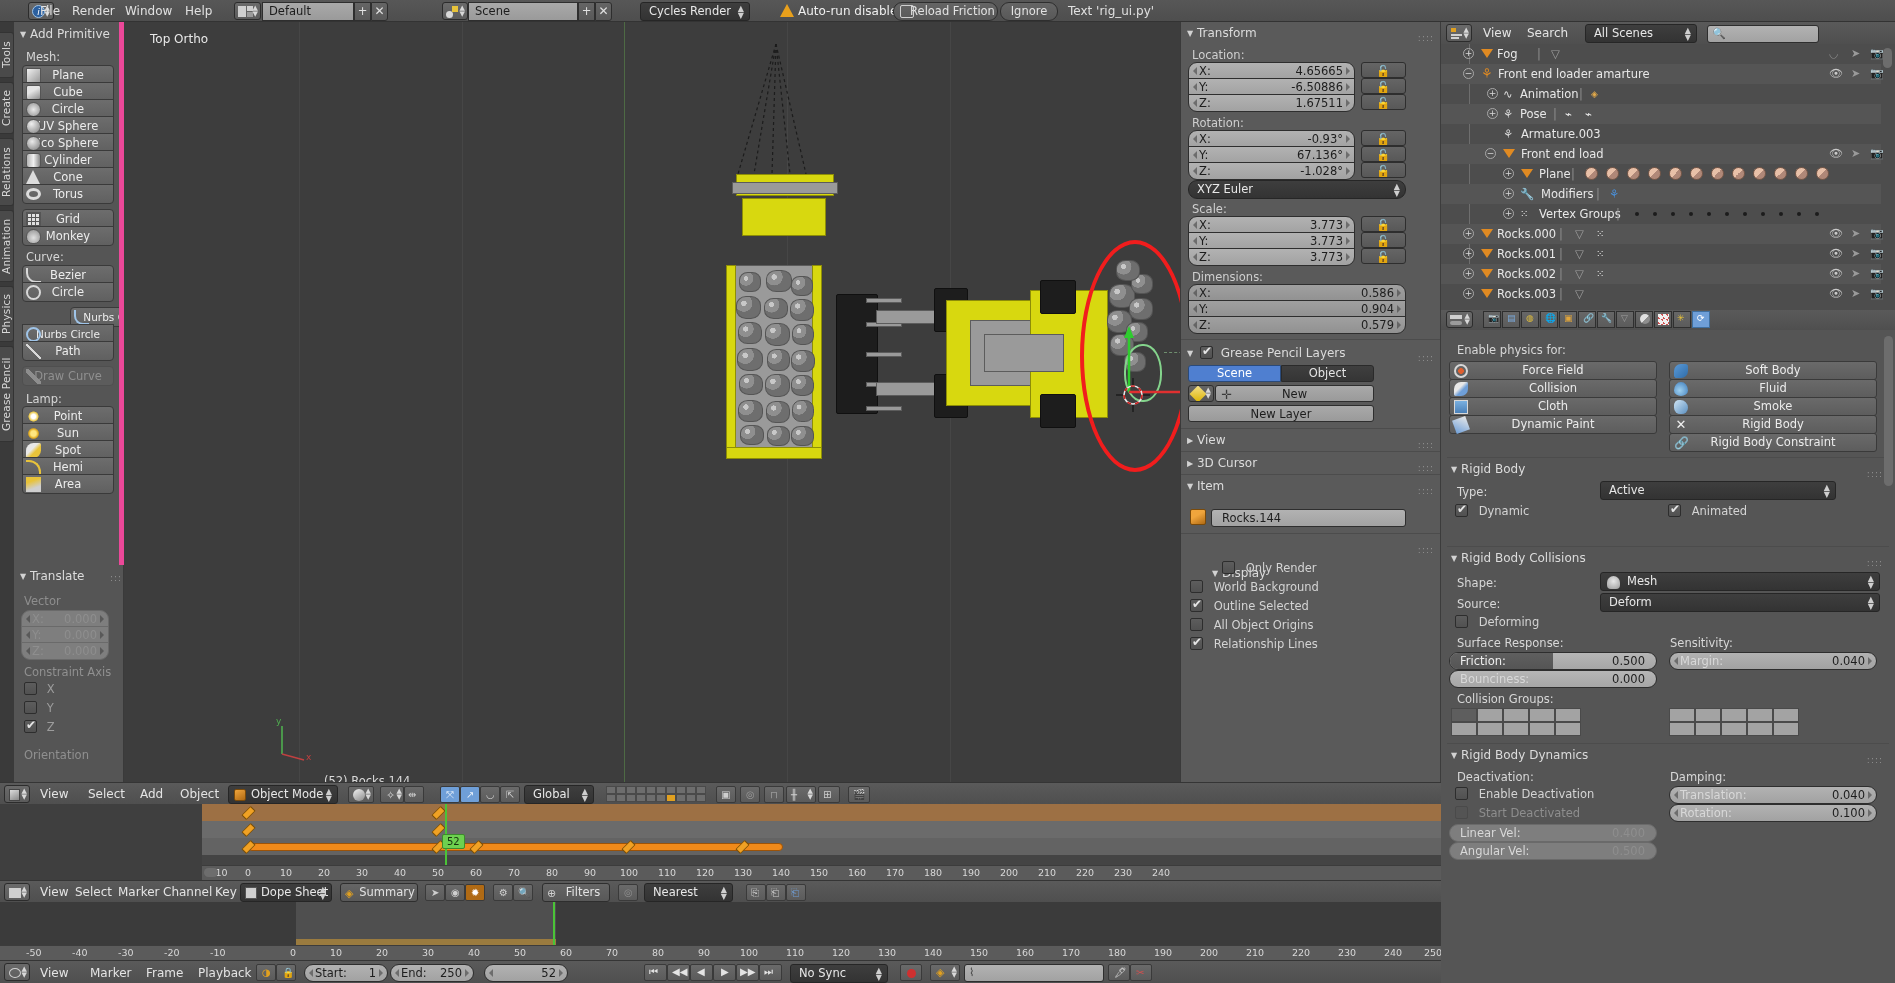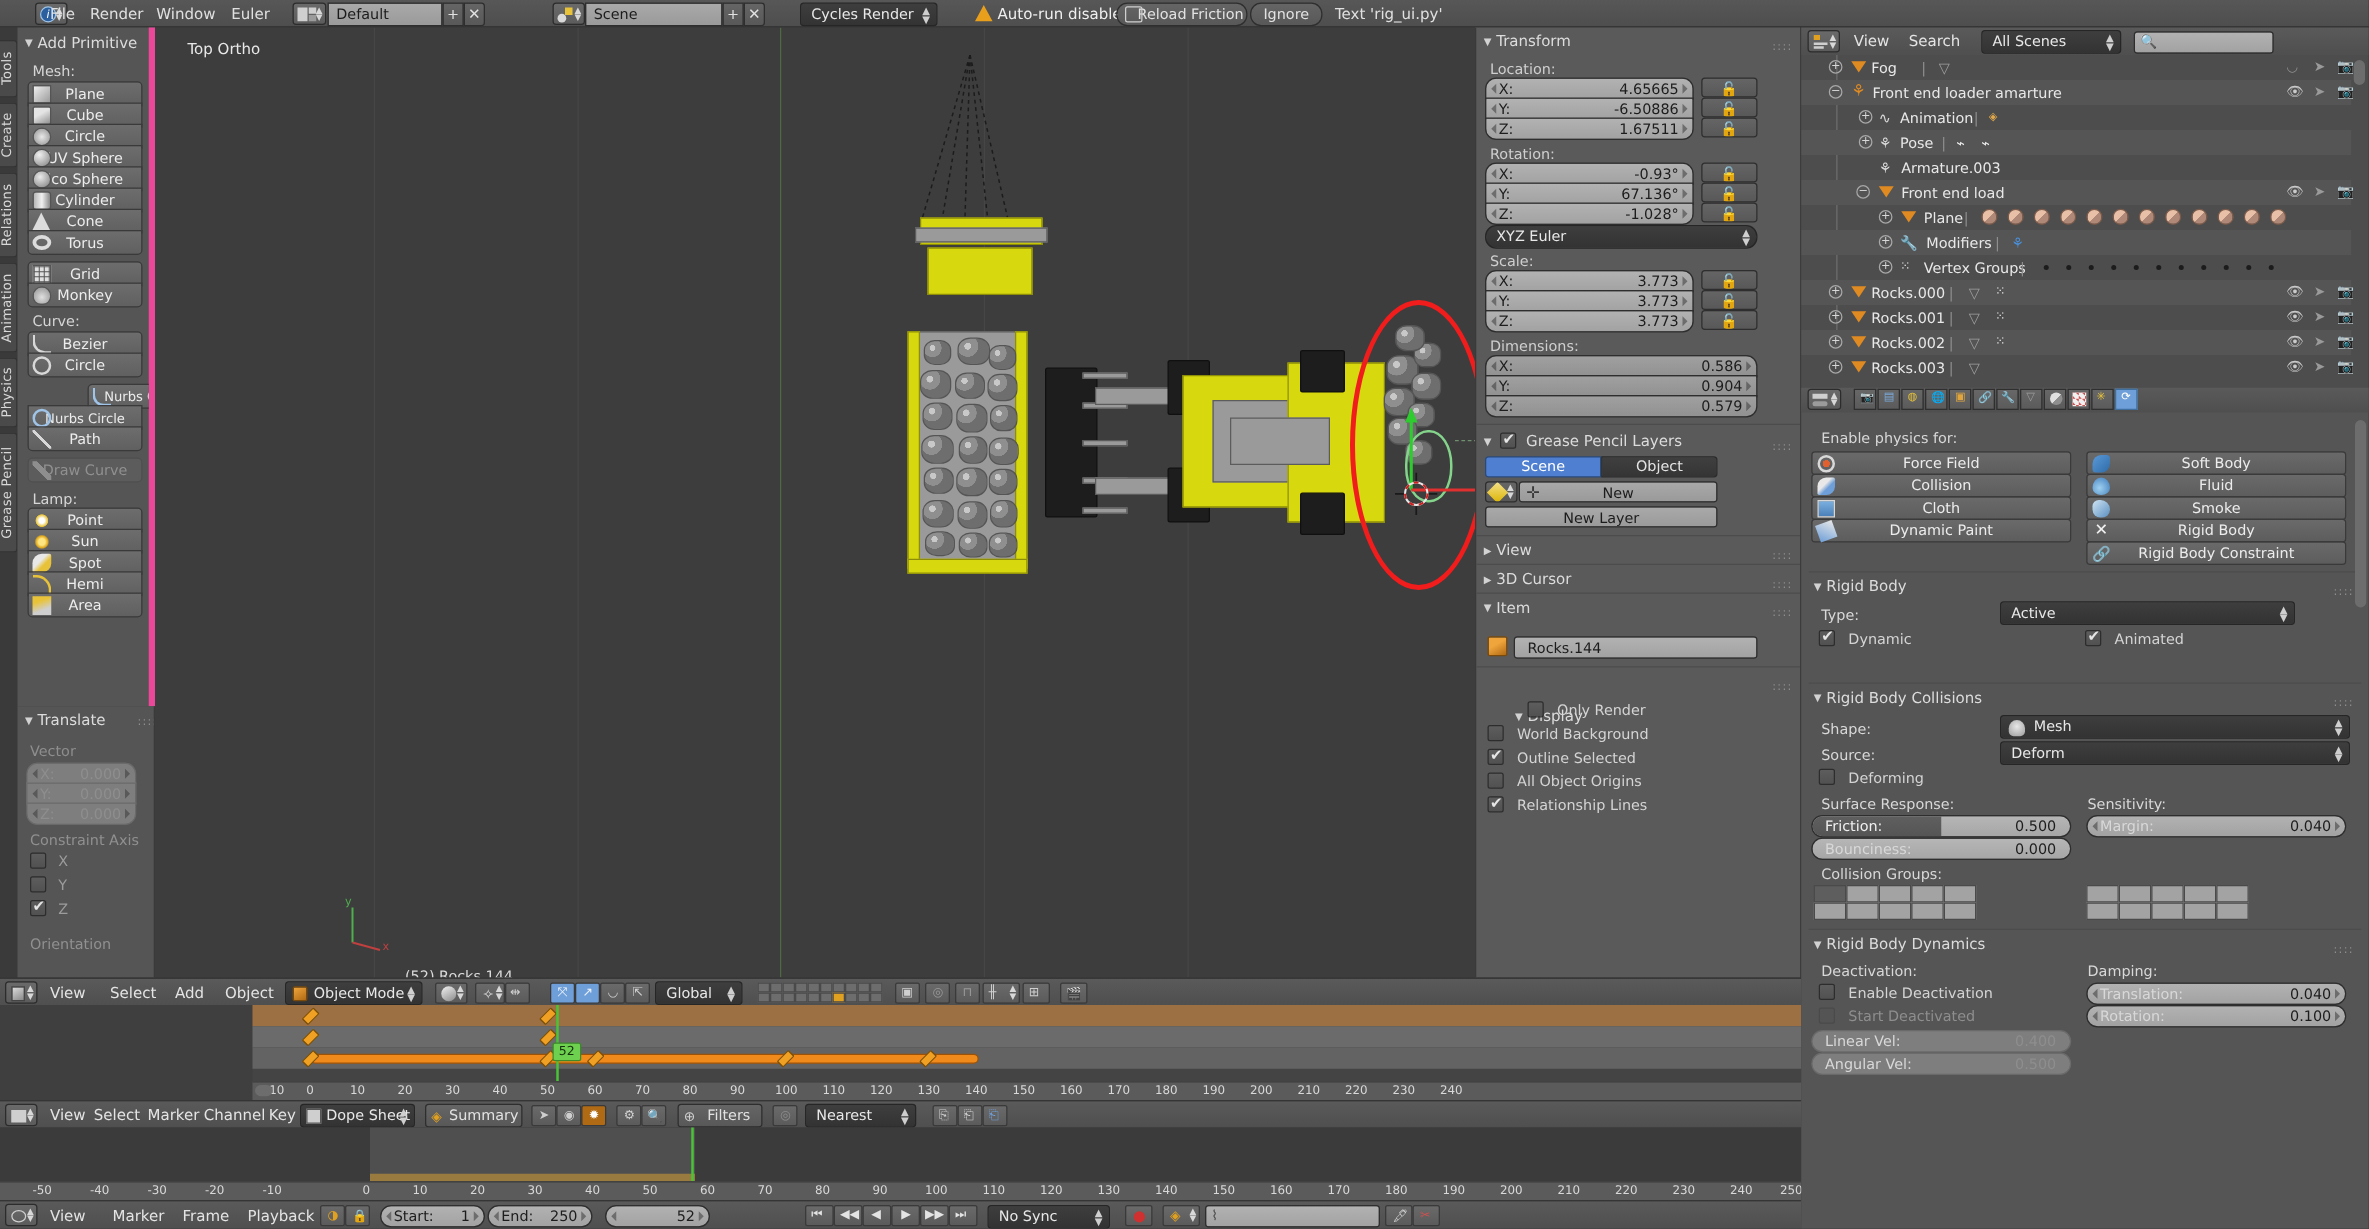--- a/index.html
+++ b/index.html
@@ -227,21 +227,21 @@
 <div id="app">
 
   <div id="topbar">
     <div class="editor-icon" style="left:28px;top:2px;width:26px;">
       <div style="position:absolute;left:3px;top:2px;width:13px;height:13px;border-radius:50%;background:#2b5f9e;border:1px solid #9fc4e8;color:#fff;font-size:9px;line-height:12px;text-align:center;font-style:italic;">i</div>
       <div class="spin" style="right:3px;top:2px;">▲<br>▼</div>
     </div>
     <div class="mi" style="left:40px;">File</div>
     <div class="mi" style="left:72px;">Render</div>
     <div class="mi" style="left:125px;">Window</div>
-    <div class="mi" style="left:185px;">Euler</div>
+    <div class="mi" style="left:185px;">Help</div>
 
     <div class="editor-icon" style="left:234px;top:2px;width:27px;">
       <div style="position:absolute;left:3px;top:3px;width:8px;height:11px;background:#cfcfcf;"></div>
       <div style="position:absolute;left:12px;top:3px;width:6px;height:5px;background:#cfcfcf;"></div>
       <div style="position:absolute;left:12px;top:9px;width:6px;height:5px;background:#9b9b9b;"></div>
       <div class="spin" style="right:2px;top:2px;">▲<br>▼</div>
     </div>
     <div class="btn light" style="position:absolute;left:262px;top:2px;width:92px;text-align:left;padding-left:6px;border-radius:0;">Default</div>
     <div class="btn" style="position:absolute;left:354px;top:2px;width:17px;border-radius:0;">+</div>
     <div class="btn" style="position:absolute;left:371px;top:2px;width:17px;border-radius:0 3px 3px 0;">

